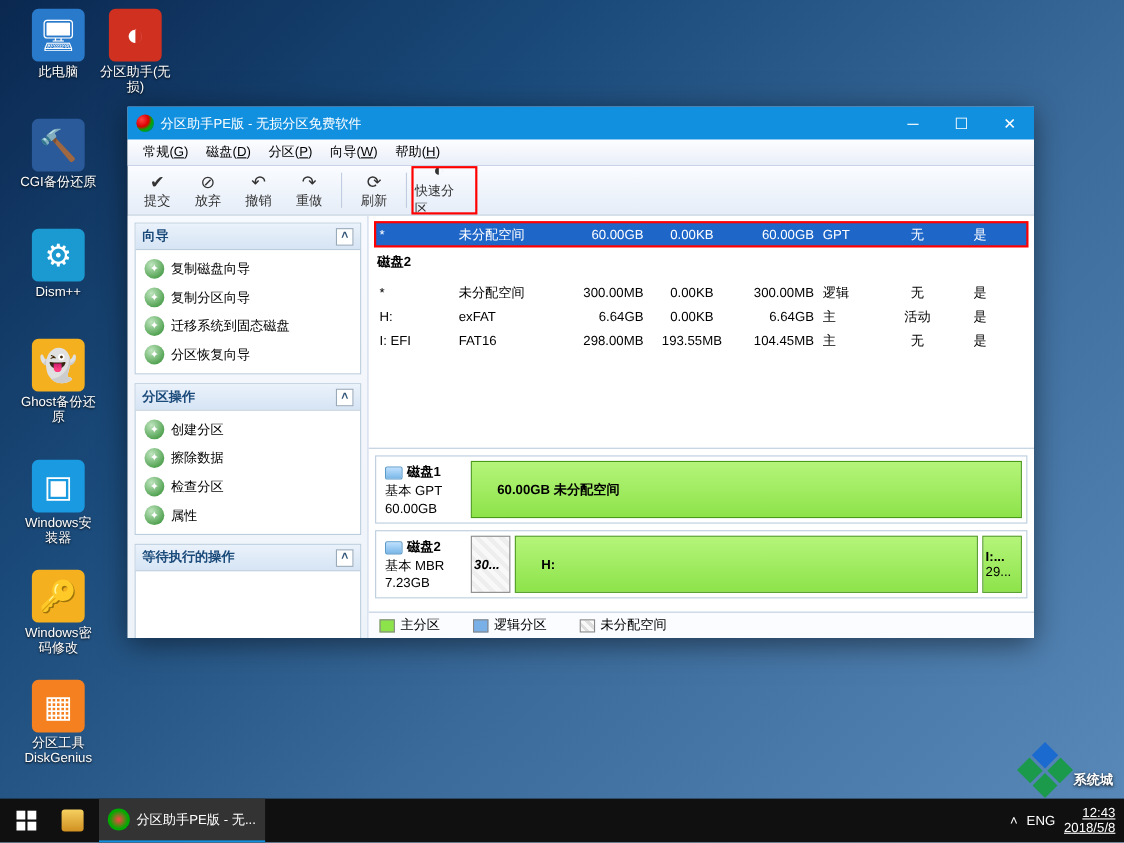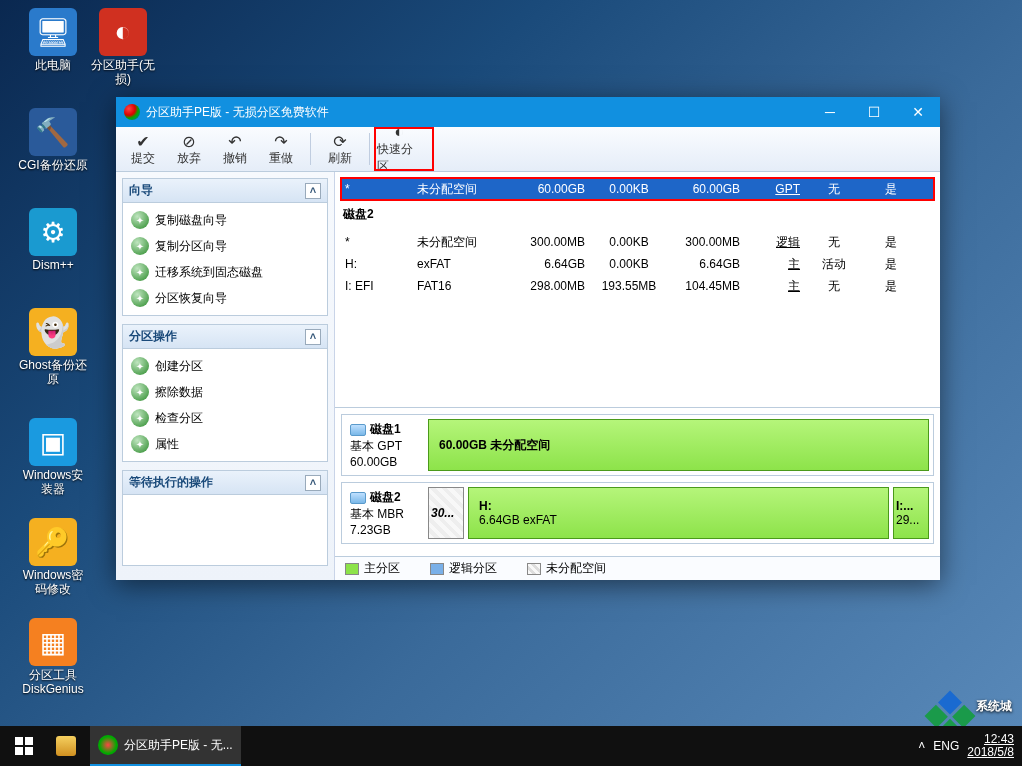--- a/index.html
+++ b/index.html
@@ -38,45 +38,45 @@
 .main { flex:1; display:flex; flex-direction:column; overflow:hidden; }
 .grid-head { height:20px; background:linear-gradient(#fafcff,#e8eef8); border-bottom:1px solid #bcd; display:flex; }
 .gh { border-right:1px solid #cdd8ea; padding:2px 4px; color:#000; text-align:center; overflow:hidden; }
 .c1{width:78px;text-align:left;} .c2{width:100px;text-align:left;} .c3{width:80px;text-align:right;} .c4{width:80px;text-align:right;} .c5{width:75px;text-align:right;} .c6{width:60px;} .c7{width:60px;} .c8{width:60px;}
 .grid-body { flex:1; padding:6px 6px 0; overflow:auto; }
 .disk-title { font-weight:bold; padding:6px 2px 8px; color:#000; }
 .row { display:flex; height:22px; align-items:center; }
 .row.sel { background:#1e66c8; color:#fff; }
 .row.redbox { outline:2px solid #f00; outline-offset:-1px; }
 .cell { overflow:hidden; white-space:nowrap; padding:0 4px; }
-.r1{width:72px;} .r2{width:96px;} .r3{width:80px;text-align:right;} .r4{width:80px;text-align:center;} .r5{width:75px;text-align:right;} .r6{width:60px;text-align:right;text-decoration:underline;} .r7{width:60px;text-align:center;} .r8{width:54px;text-align:center;}
+.r1{width:72px;} .r2{width:96px;} .r3{width:80px;text-align:right;} .r4{width:80px;text-align:center;} .r5{width:75px;text-align:right;} .r6{width:60px;text-align:left;} .r7{width:60px;text-align:center;} .r8{width:54px;text-align:center;}
 .diskmaps { border-top:1px solid #bcd; padding:6px; }
 .dmap { border:1px solid #bcd; padding:4px; margin-bottom:6px; display:flex; align-items:stretch; background:#fff; }
 .dmap-info { width:82px; padding:2px 4px; color:#000; }
 .dmap-info .dicon { width:16px; height:12px; background:linear-gradient(#bfe0ff,#7ab8e8); display:inline-block; border:1px solid #5a9acb; border-radius:2px; margin-right:4px; vertical-align:middle; }
 .dmap-info .dname { font-weight:bold; }
 .dmap-bar { flex:1; display:flex; gap:4px; }
-.dpart { border:1px solid #888; position:relative; display:flex; flex-direction:column; justify-content:center; padding:2px 10px; color:#000; overflow:hidden; }
+.dpart { border:1px solid #888; position:relative; display:flex; flex-direction:column; justify-content:center; padding:2px 23px; color:#000; overflow:hidden; }
 .dpart.unalloc { background:repeating-linear-gradient(45deg,#f8f8f8,#f8f8f8 4px,#eee 4px,#eee 8px); }
 .dpart.green { background:linear-gradient(#b5f57a,#8de34a); border-color:#4a9a1a; }
 .legend { height:24px; border-top:1px solid #bcd; display:flex; align-items:center; padding:0 10px; gap:30px; background:#fafcff; }
 .legend .litem { display:flex; align-items:center; gap:5px; color:#000; }
 .legend .sw { width:14px; height:12px; border:1px solid #888; }
 .sw.green{background:#8de34a;} .sw.blue{background:#7ab0e8;} .sw.unalloc{background:repeating-linear-gradient(45deg,#f8f8f8,#f8f8f8 3px,#ddd 3px,#ddd 6px);}
 
 .taskbar { position:absolute; left:0; bottom:0; width:100%; height:40px; background:#101010; display:flex; align-items:center; color:#fff; }
 .taskbar .start { width:48px; height:40px; display:flex; align-items:center; justify-content:center; cursor:pointer; }
 .taskbar .winlogo { width:18px; height:18px; display:grid; grid-template:1fr 1fr/1fr 1fr; gap:2px; }
 .taskbar .winlogo span { background:#fff; }
 .taskbar .tapp { height:40px; display:flex; align-items:center; padding:0 8px; cursor:pointer; }
 .taskbar .tapp.active { background:#333; border-bottom:2px solid #1190e0; }
 .taskbar .tapp .ai { width:20px; height:20px; margin-right:6px; border-radius:3px; }
 .taskbar .tray { margin-left:auto; display:flex; align-items:center; padding:0 8px; gap:8px; font-size:11px; }
 .clock { text-align:right; line-height:13px; font-size:11px;text-decoration:underline; }
-.watermark { position:absolute; right:10px; bottom:32px; display:flex; align-items:flex-start; color:#fff; font-size:22px; font-weight:bold; text-shadow:0 1px 3px #000; }
+.watermark { position:absolute; right:10px; bottom:48px; display:flex; align-items:flex-end; color:#fff; font-size:22px; font-weight:bold; text-shadow:0 1px 3px #000; }
 .watermark .wlogo { width:36px; height:36px; transform:rotate(45deg); display:grid; grid-template:1fr 1fr/1fr 1fr; gap:3px; margin-right:8px;}
 .watermark .wlogo span { background:#1a9a4a; }
 .watermark .wlogo span:nth-child(1){background:#1a6ad0;}
 </style>
 </head>
 <body>
 
 <div id="desktop-icons">
     <div class="desktop-icon" style="left: 18px; top: 8px;">
       <div class="ic" style="background:#2a7acb">🖥</div>
@@ -126,20 +126,27 @@
   <div class="titlebar">
     <div class="ticon"></div>
     <div class="ttext">分区助手PE版 - 无损分区免费软件</div>
     <div class="btns">
       <div class="btn">─</div>
       <div class="btn">☐</div>
       <div class="btn close">✕</div>
     </div>
   </div>
 
+  <div class="menubar" id="menubar">
+      <span class="mitem">常规(<span class="u">G</span>)</span>
+      <span class="mitem">磁盘(<span class="u">D</span>)</span>
+      <span class="mitem">分区(<span class="u">P</span>)</span>
+      <span class="mitem">向导(<span class="u">W</span>)</span>
+      <span class="mitem">帮助(<span class="u">H</span>)</span>
+    </div>
 
   <div class="toolbar" id="toolbar" style="position:relative;">
       <div class="tbtn">
         <div class="ticon">✔</div>
         <div>提交</div>
       </div>
       <div class="tbtn">
         <div class="ticon">⊘</div>
         <div>放弃</div>
       </div>
@@ -285,21 +292,20 @@
               <div><span class="dicon"></span><span class="dname">磁盘2</span></div>
               <div>基本 MBR</div>
               <div>7.23GB</div>
             </div>
             <div class="dmap-bar">
               <div class="dpart unalloc" style="flex: 0 0 36px; font-size: 10px; padding: 1px 2px;">
                 <div style="font-weight:bold;font-style:italic;">30...</div>
               </div>
               <div class="dpart green" style="flex: 1 1 0%;">
                 <div style="font-weight:bold;">H:</div>
-                <div>6.64GB exFAT</div>
               </div>
               <div class="dpart green" style="flex: 0 0 36px; font-size: 10px; padding: 1px 2px;">
                 <div style="font-weight:bold;">I:...</div>
                 <div>29...</div>
               </div>
             </div>
           </div>
         </div>
       <div class="legend" id="legend">
           <div class="litem">

